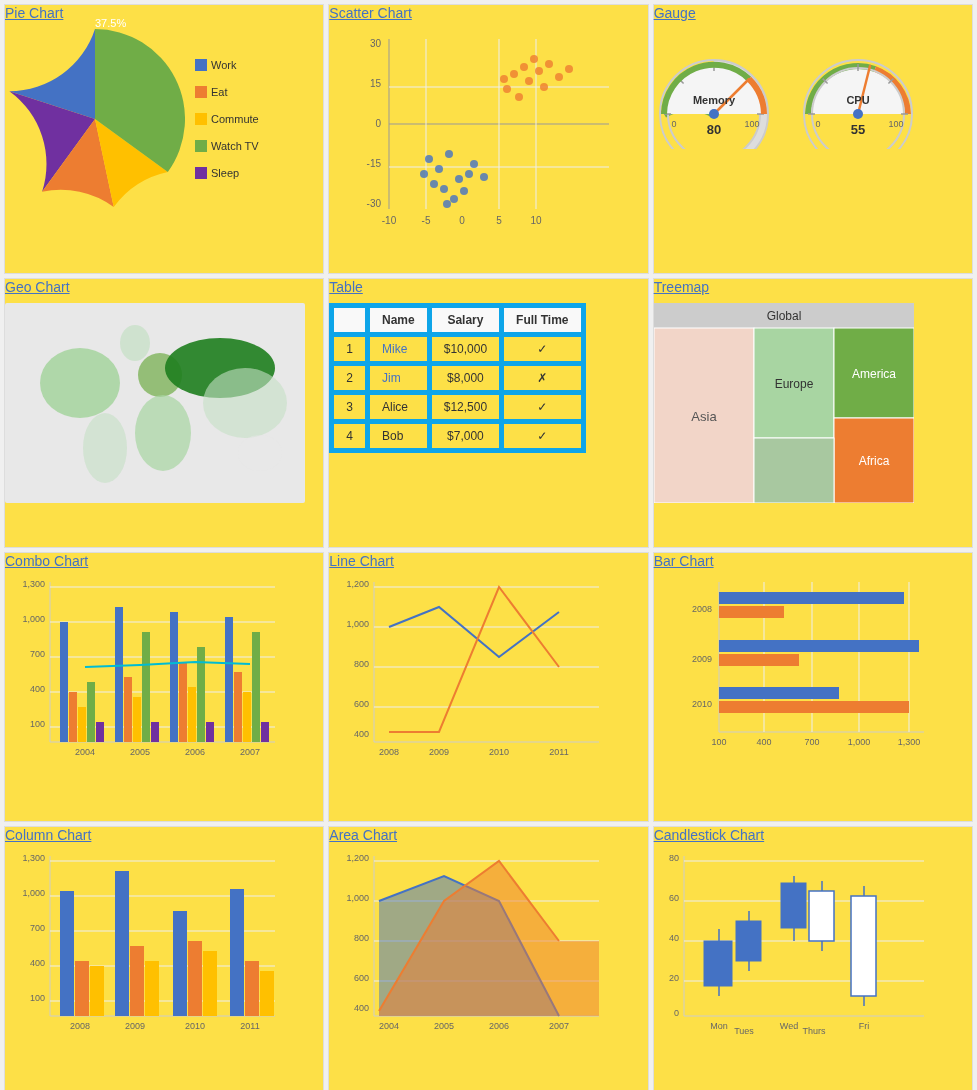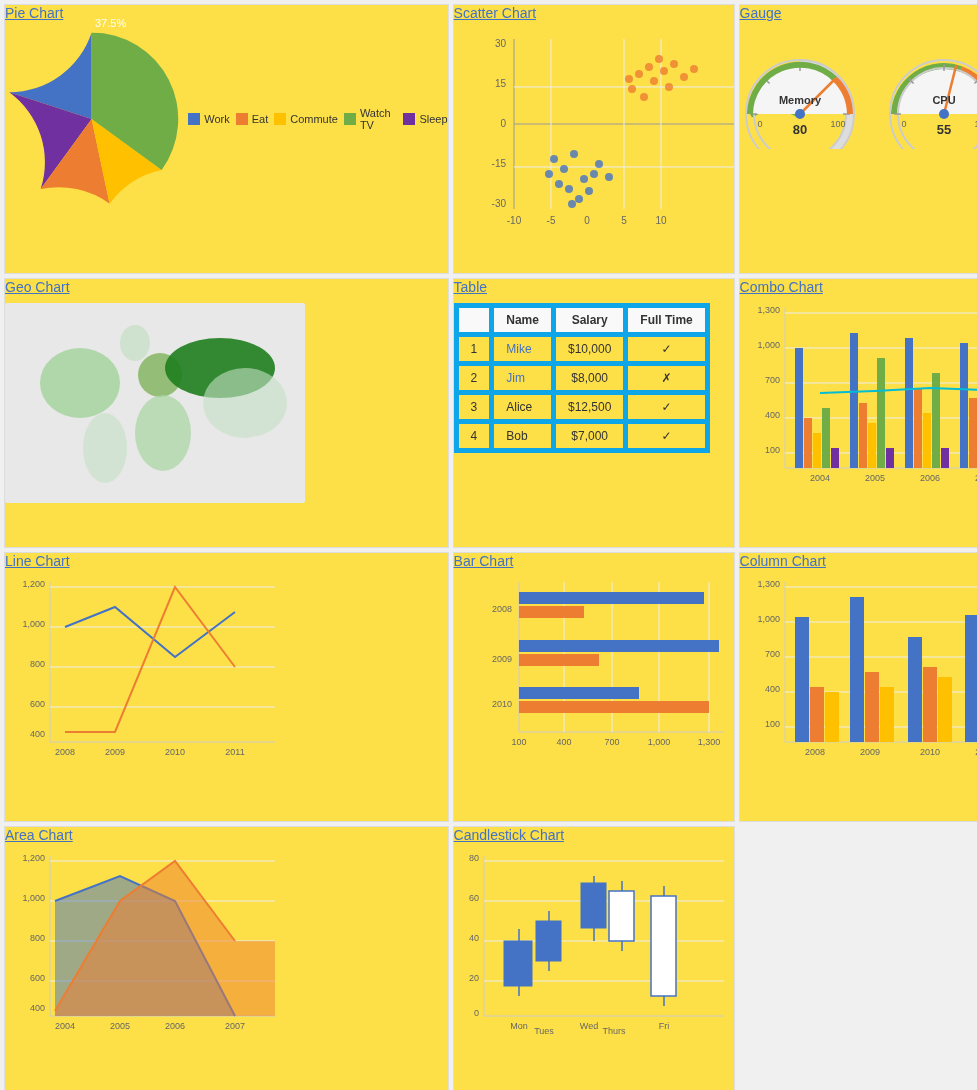--- a/index.html
+++ b/index.html
@@ -3,21 +3,21 @@
   <meta charset="utf-8">
   <style>
     * { box-sizing: border-box; margin: 0; padding: 0; }
     body { background: #f0f0f0; font-family: Arial, sans-serif; font-size: 12px; color: #333; }
     .grid { display: grid; grid-template-columns: repeat(3, 1fr); gap: 4px; padding: 4px; }
     .cell { background: #fde047; border: 1px solid #ddd; display: flex; flex-direction: column; align-items: flex-start; min-height: 270px; }
     .chart-title { color: #4472C4; text-decoration: underline; font-size: 14px; margin-bottom: 8px; cursor: pointer; }
     svg text { font-family: Arial, sans-serif; }
 
     
-    .legend { display: flex; gap: 6px; margin-left: 10px; }
+    .legend { display: flex; flex-direction: column; gap: 15px; margin-left: 10px; }
     .legend-item { display: flex; align-items: center; gap: 4px; font-size: 11px; }
     .legend-box { width: 12px; height: 12px; flex-shrink: 0; }
     .pie-container { display: flex; align-items: center; }
 
     
     table.data-table { border-collapse: collapse; font-size: 12px; }
     table.data-table th, table.data-table td { border: 5px solid #0ea5e9; padding: 5px 12px; text-align: center; }
     table.data-table th { font-weight: bold; background: #f9f9f9; }
     table.data-table td:nth-child(2) { text-align: left; }
     .row-link { color: #4472C4; margin-top: 32px; }
@@ -247,20 +247,42 @@
         <tr>
           <td>4</td>
           <td>Bob</td>
           <td>$7,000</td>
           <td>✓</td>
         </tr>
       </tbody>
     </table>
   </div>
 
+  <div class="cell">
+    <span class="chart-title">Treemap</span>
+    <svg width="260" height="200">
+
+      <rect x="0" y="0" width="260" height="25" fill="#ccc"></rect>
+      <text x="130" y="17" text-anchor="middle" font-size="12" fill="#333">Global</text>
+
+      <rect x="0" y="25" width="100" height="175" fill="#f2d5c8" stroke="#fff" stroke-width="1"></rect>
+      <text x="50" y="118" text-anchor="middle" font-size="13" fill="#555">Asia</text>
+
+      <rect x="100" y="25" width="80" height="110" fill="#a8d5a2" stroke="#fff" stroke-width="1"></rect>
+      <text x="140" y="85" text-anchor="middle" font-size="12" fill="#333">Europe</text>
+
+      <rect x="180" y="25" width="80" height="90" fill="#70AD47" stroke="#fff" stroke-width="1"></rect>
+      <text x="220" y="75" text-anchor="middle" font-size="12" fill="#fff">America</text>
+
+      <rect x="180" y="115" width="80" height="85" fill="#ED7D31" stroke="#fff" stroke-width="1"></rect>
+      <text x="220" y="162" text-anchor="middle" font-size="12" fill="#fff">Africa</text>
+
+      <rect x="100" y="135" width="80" height="65" fill="#a8c8a0" stroke="#fff" stroke-width="1"></rect>
+    </svg>
+  </div>
 
   <div class="cell">
     <span class="chart-title">Combo Chart</span>
     <svg width="280" height="200">
 
       <line x1="45" y1="5" x2="45" y2="165" stroke="#ccc" stroke-width="1"></line>
       <line x1="45" y1="165" x2="270" y2="165" stroke="#ccc" stroke-width="1"></line>
 
       <text x="40" y="10" text-anchor="end" font-size="9" fill="#666">1,300</text>
       <text x="40" y="45" text-anchor="end" font-size="9" fill="#666">1,000</text>

